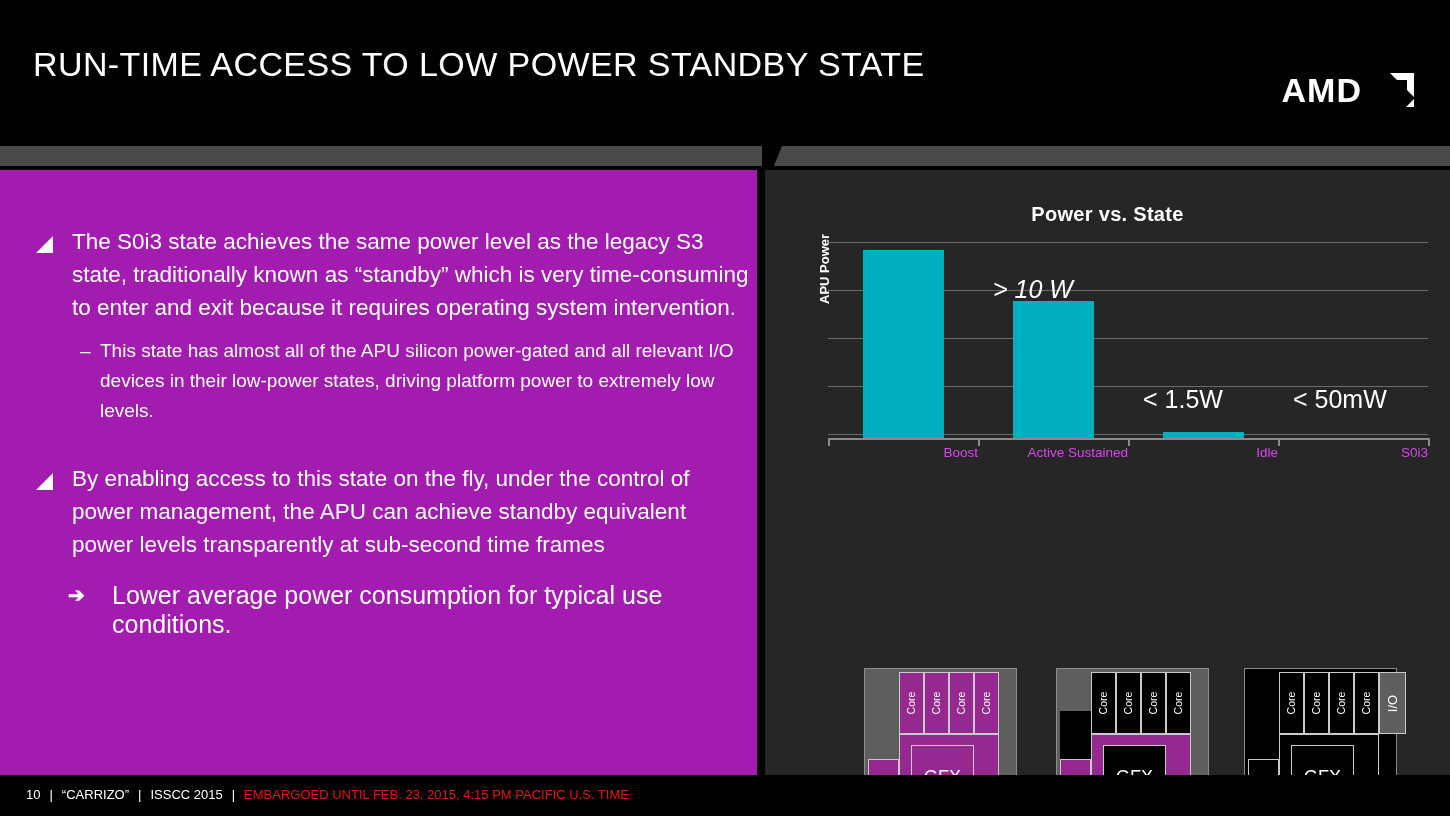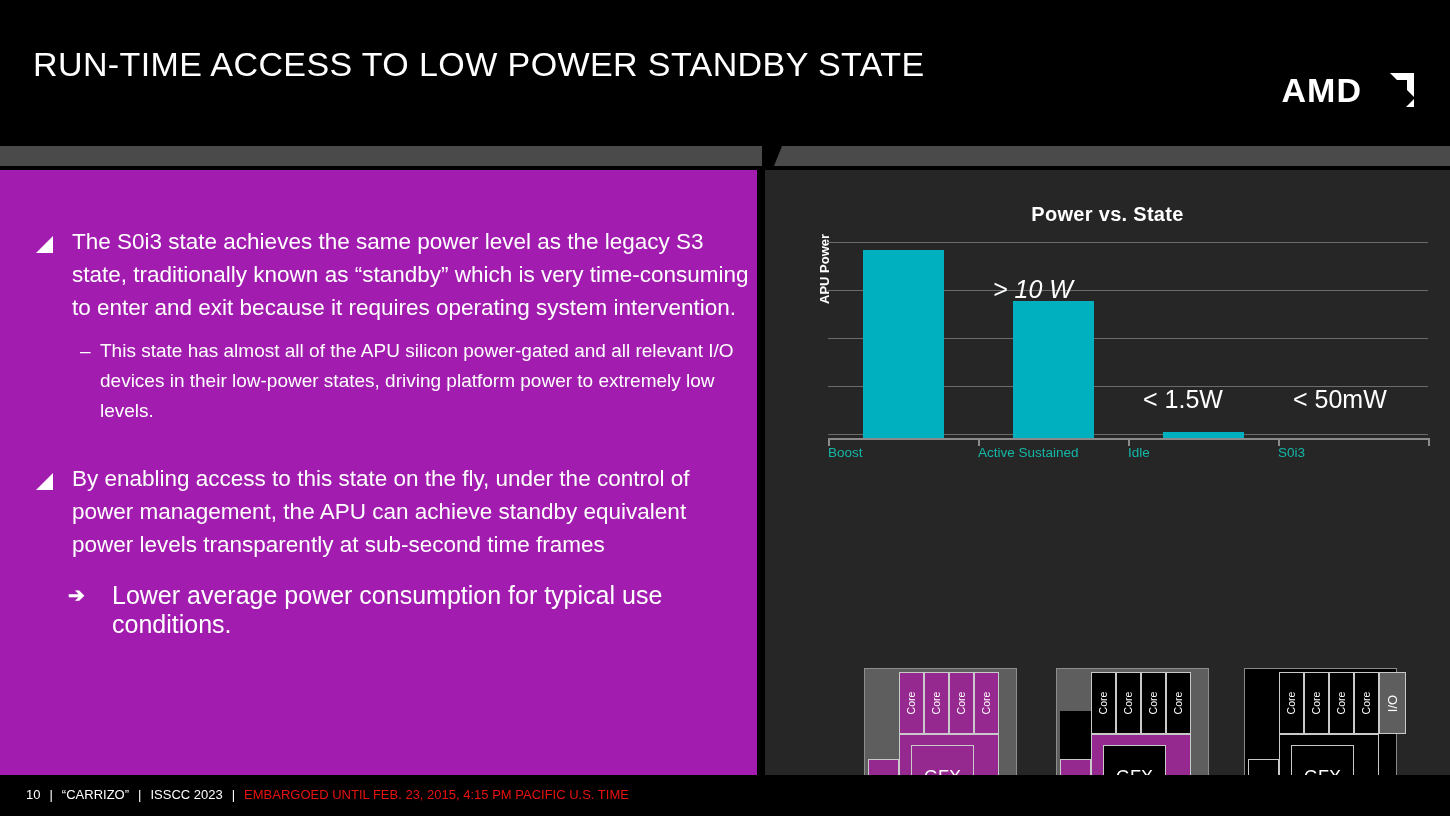--- a/index.html
+++ b/index.html
@@ -42,21 +42,21 @@
   #chart{position:absolute;left:0;top:0;width:685px;height:320px;}
   #chart-title{position:absolute;left:0;top:33px;width:685px;text-align:center;
                font-size:20px;font-weight:700;color:#fff;letter-spacing:.3px;}
   #chart-ylabel{position:absolute;left:52px;top:134px;font-size:13px;font-weight:700;color:#fff;
                 transform:rotate(-90deg);transform-origin:left top;white-space:nowrap;}
   #plot{position:absolute;left:63px;top:72px;width:600px;height:196px;}
   .gridline{position:absolute;left:0;width:600px;height:1px;background:#6b6b6b;}
   .bar{position:absolute;bottom:0;background:#00B0BE;}
   #axis-line{position:absolute;left:63px;top:268px;width:600px;height:1.5px;background:#8a8a8a;}
   .axis-tick{position:absolute;top:268px;width:1.5px;height:8px;background:#8a8a8a;}
-  .cat-label{position:absolute;top:275px;text-align:left;font-size:13.5px;color:#14b8a6;}
+  .cat-label{position:absolute;top:275px;text-align:right;font-size:13.5px;color:#d946ef;}
   .annot{position:absolute;font-size:25px;color:#fff;white-space:nowrap;}
 
   
   .die{position:absolute;top:498px;width:153px;height:243px;}
   .die-frame{position:absolute;left:0;top:0;width:153px;height:243px;box-sizing:border-box;}
   .blk{position:absolute;box-sizing:border-box;border:1px solid #c9c9c9;
        display:flex;align-items:center;justify-content:center;color:#fff;overflow:hidden;}
   .blk.purple{background:#96298F;}
   .blk.gray{background:#5e5e5e;}
   .blk.black{background:#000;}
@@ -241,17 +241,17 @@
     </div>
 
 </div>
 
 <div id="footer">
   <div id="footer-inner">
     <span>10</span>
     <span class="fsep">|</span>
     <span>“CARRIZO”</span>
     <span class="fsep">|</span>
-    <span>ISSCC 2023</span>
+    <span>ISSCC 2015</span>
     <span class="fsep">|</span>
     <span id="footer-embargo">EMBARGOED UNTIL FEB. 23, 2015, 4:15 PM PACIFIC U.S. TIME</span>
   </div>
 </div>
 
 </body></html>

